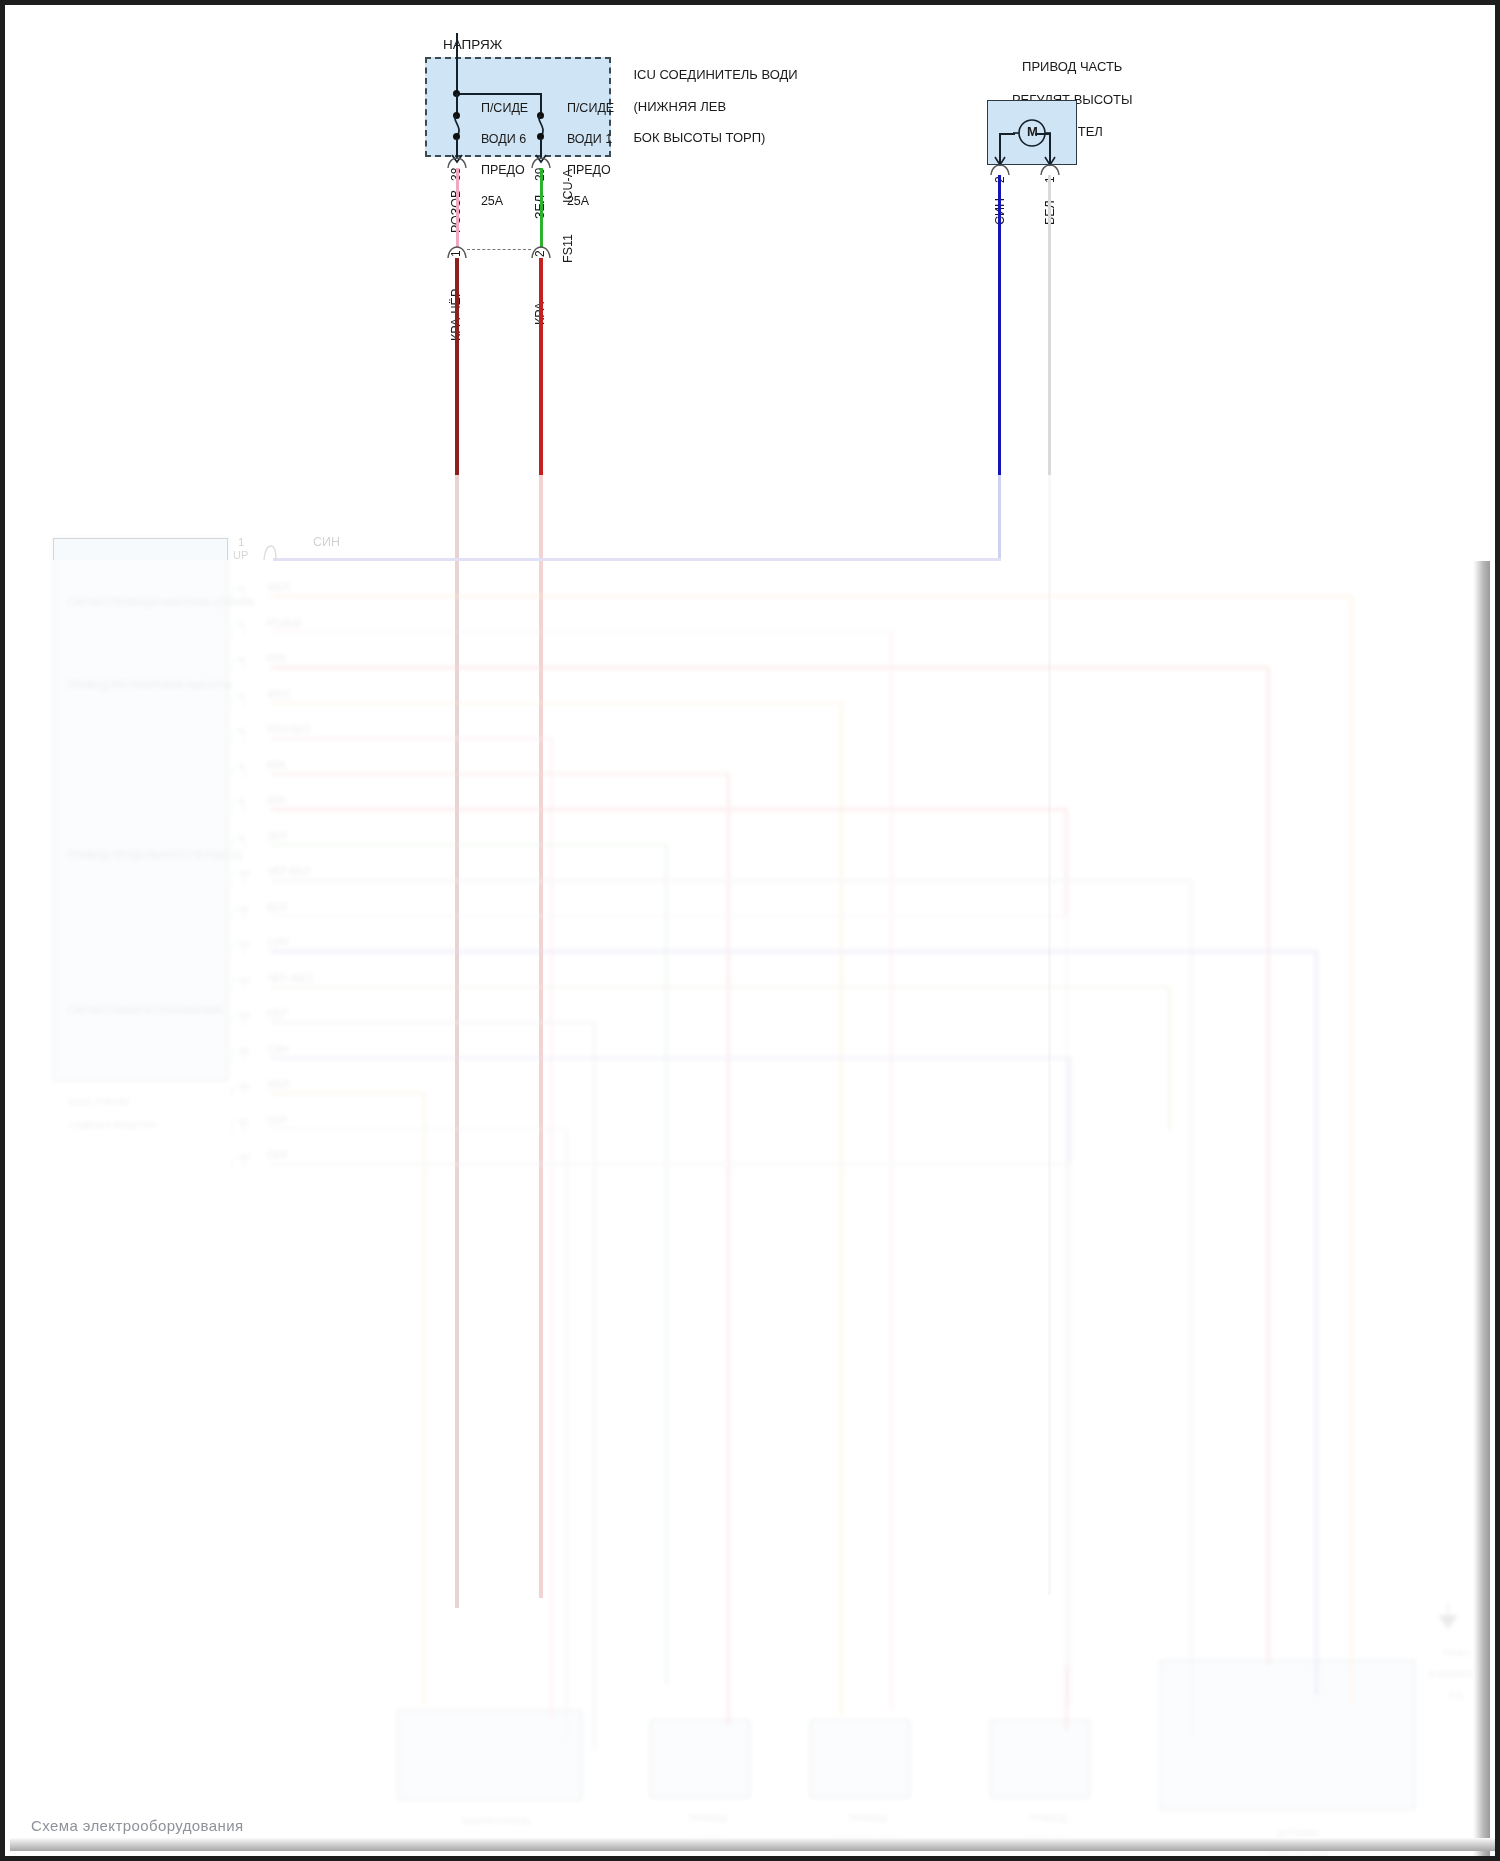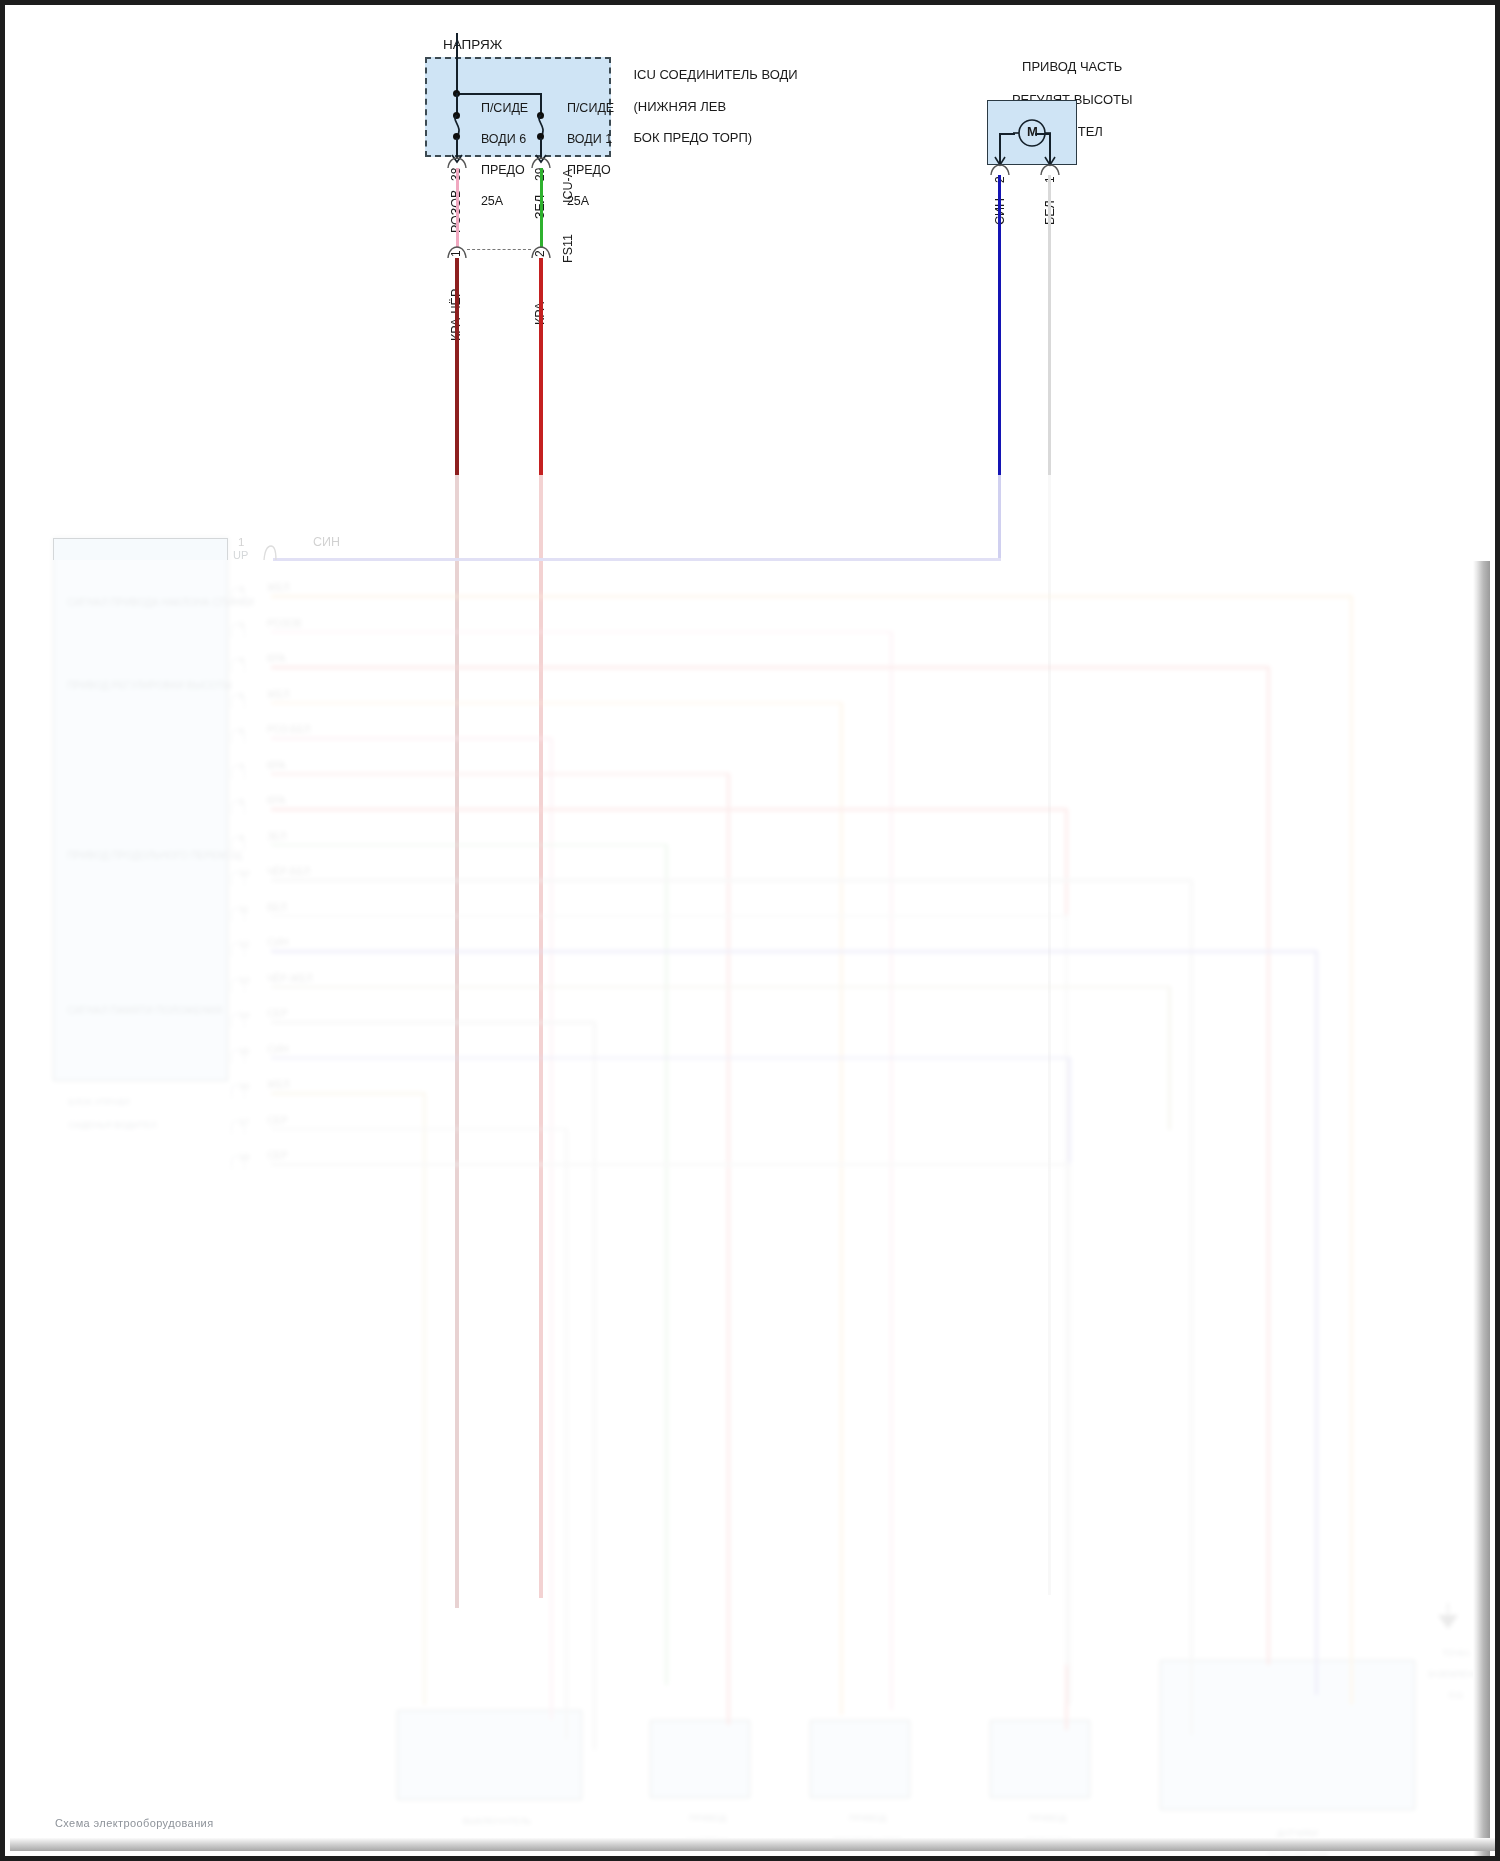--- a/index.html
+++ b/index.html
@@ -36,38 +36,38 @@
   
   #scrollstrip{
     position:absolute;right:5px;top:556px;width:17px;height:1300px;z-index:45;
     background:linear-gradient(to right,#ffffff 0%,#e9e9e9 22%,#b9b9b9 60%,#9a9a9a 100%);
   }
   #bottomstrip{
     position:absolute;left:5px;bottom:5px;width:1490px;height:13px;z-index:45;
     background:linear-gradient(to bottom,#fbfbfb 0%,#d4d4d4 45%,#a8a8a8 100%);
   }
 
-  .footnote{position:absolute;font-size:11px;color:#8d9299;letter-spacing:.4px;margin-left:24px;}
+  .footnote{position:absolute;font-size:15px;color:#8d9299;letter-spacing:.4px;}
 </style>
 </head>
 <body>
 
 <div id="page">
 
   <div class="lbl c" style="left:380px;top:16px;width:160px;font-size:13.5px;">
     <span>НАПРЯЖ</span><br>
     <span>ОТ АККУМ</span>
   </div>
 
   <div class="dashbox" style="left:420px;top:52px;width:186px;height:100px;"></div>
 
   <div class="lbl" style="left:614px;top:46px;font-size:13px;">
     <span>ICU СОЕДИНИТЕЛЬ ВОДИ</span><br>
     <span>(НИЖНЯЯ ЛЕВ</span><br>
-    <span>БОК ПРЕДО ТОРП)</span>
+    <span>БОК ВЫСОТЫ ТОРП)</span>
   </div>
 
   <div class="wire" style="left:451px;top:28px;width:2px;height:62px;background:#14202a;"></div>
   <div class="wire" style="left:451px;top:88px;width:85px;height:2px;background:#14202a;"></div>
   <div class="dot" style="left:448px;top:85px;"></div>
 
   <div class="wire" style="left:451px;top:88px;width:2px;height:22px;background:#14202a;"></div>
   <div class="dot" style="left:448px;top:107px;"></div>
   <svg class="abs" style="left:443px;top:110px;" width="18" height="22">
     <path d="M9 0 C2 5, 16 11, 9 22" stroke="#14202a" stroke-width="1.7" fill="none"></path>

